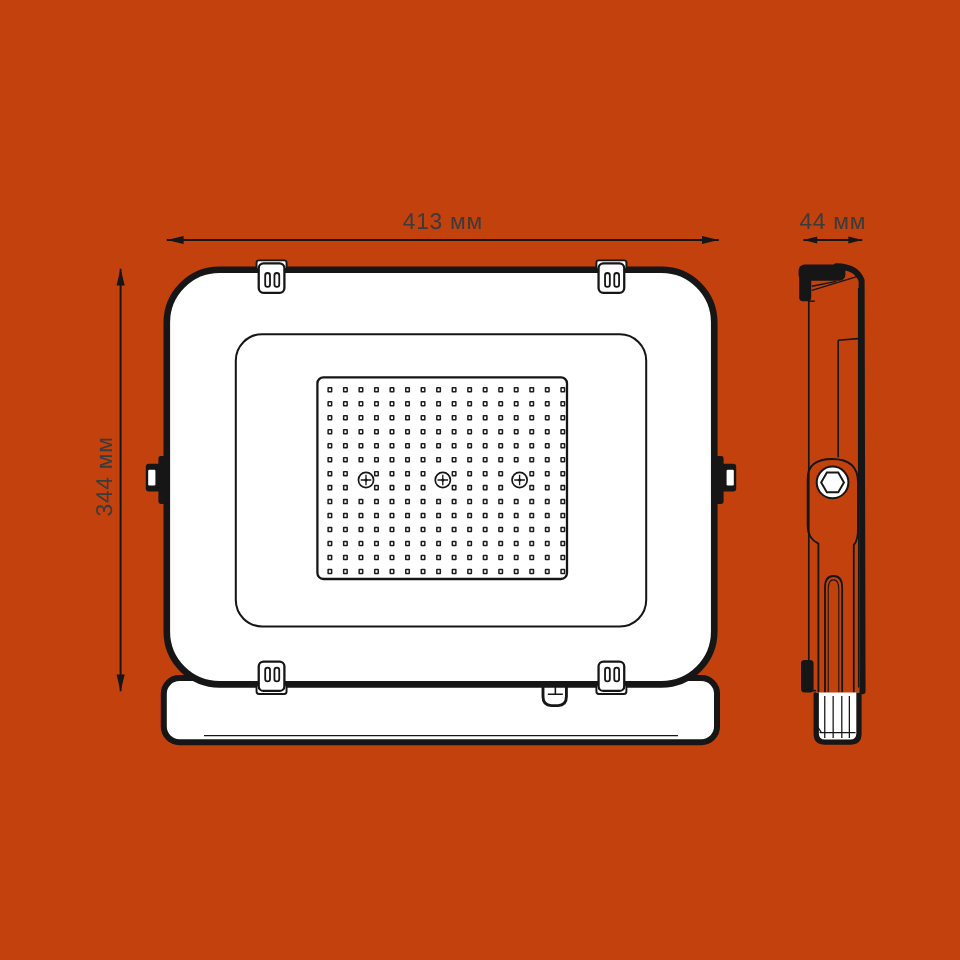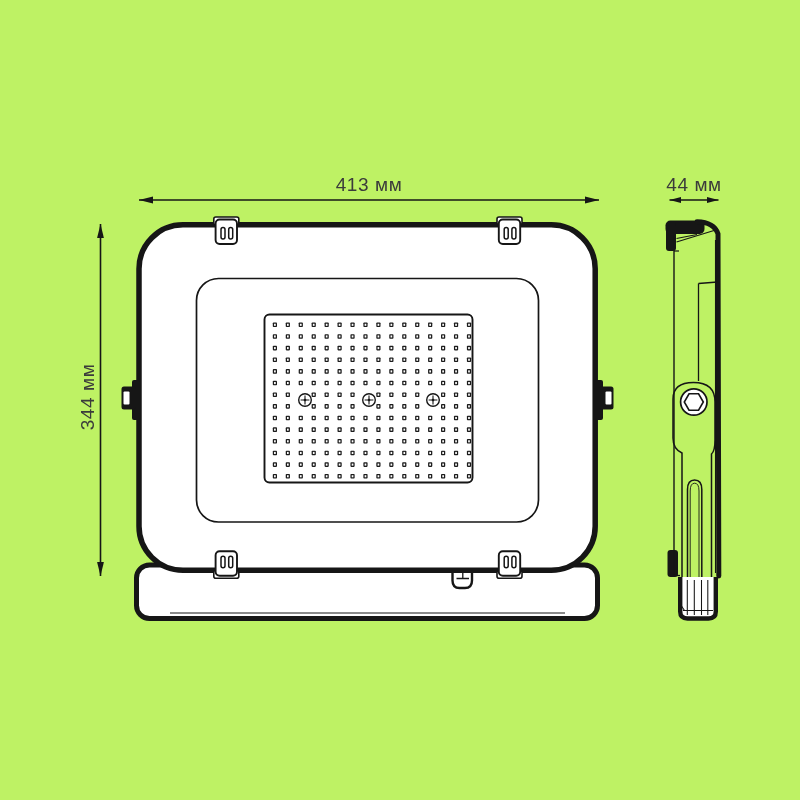--- a/index.html
+++ b/index.html
@@ -1,19 +1,19 @@
 <!DOCTYPE html>
 <html><head>
 <meta charset="utf-8">
 <style>
   html,body{margin:0;padding:0;background:#ffffff;}
   .canvas{
     position:relative;
     width:800px;height:800px;
-    background:#bef264;
+    background:#c2410c;
     font-family:"Liberation Sans", sans-serif;
     overflow:hidden;
   }
   svg{display:block;}
   text{
     font-family:"Liberation Sans", sans-serif;
     font-size:19px;
     letter-spacing:0.6px;
     fill:#3b3b3b;
     font-weight:400;

